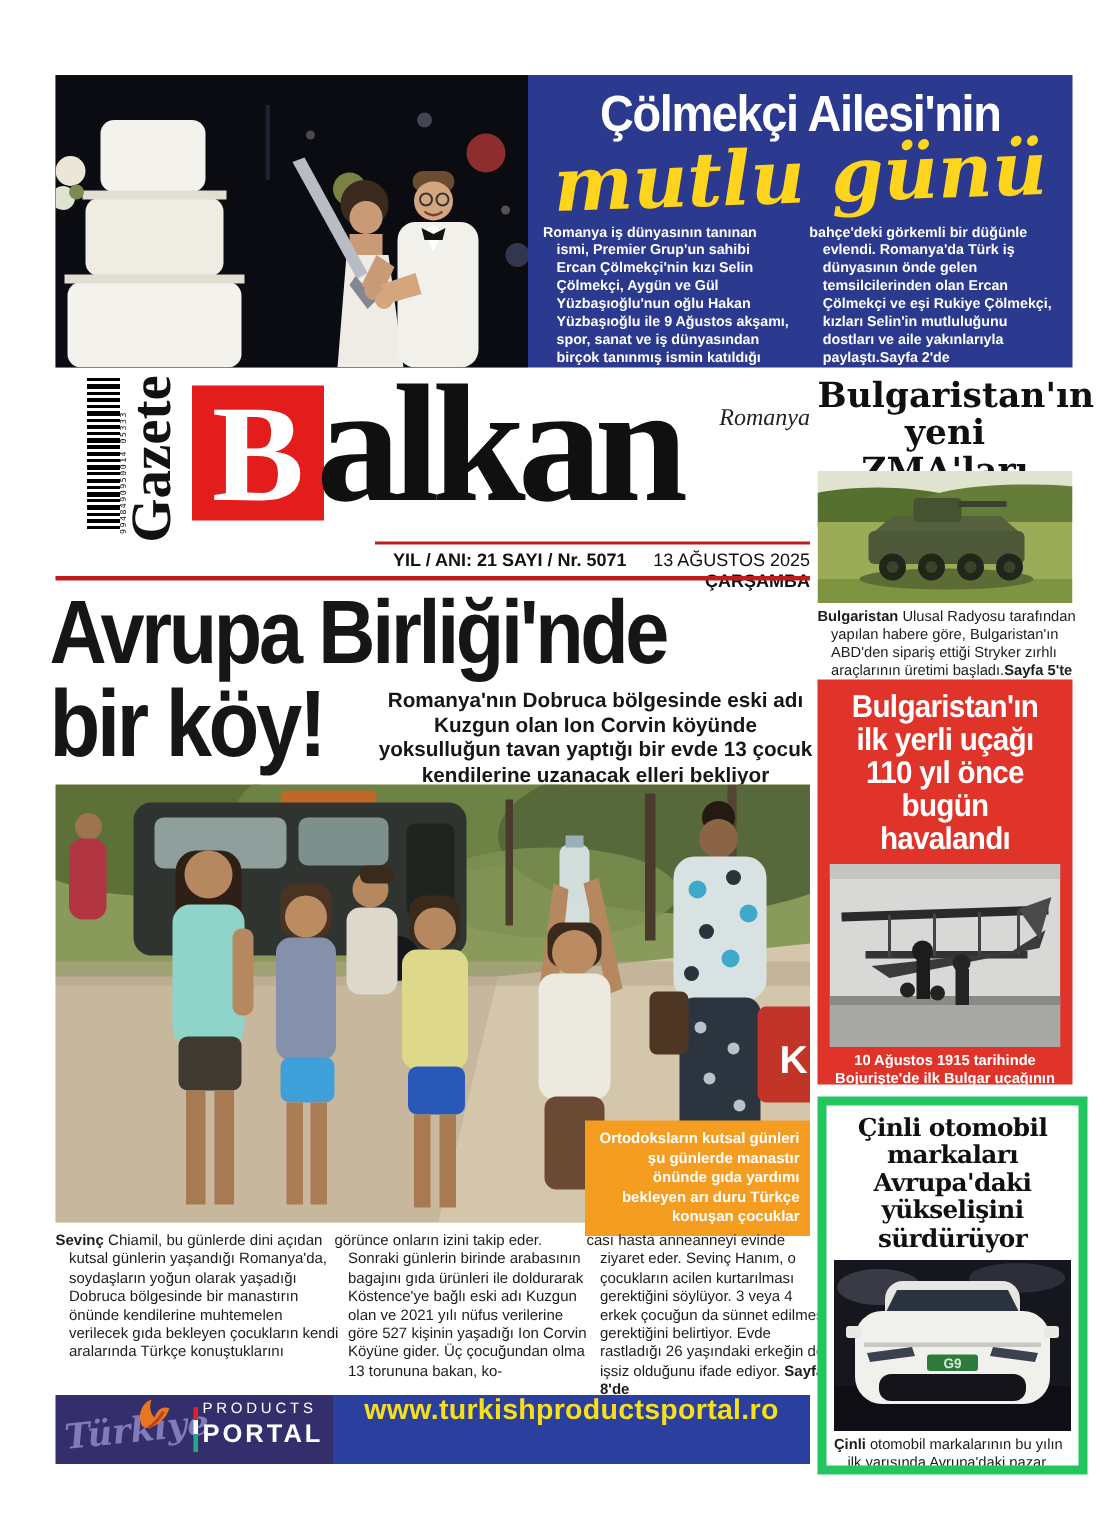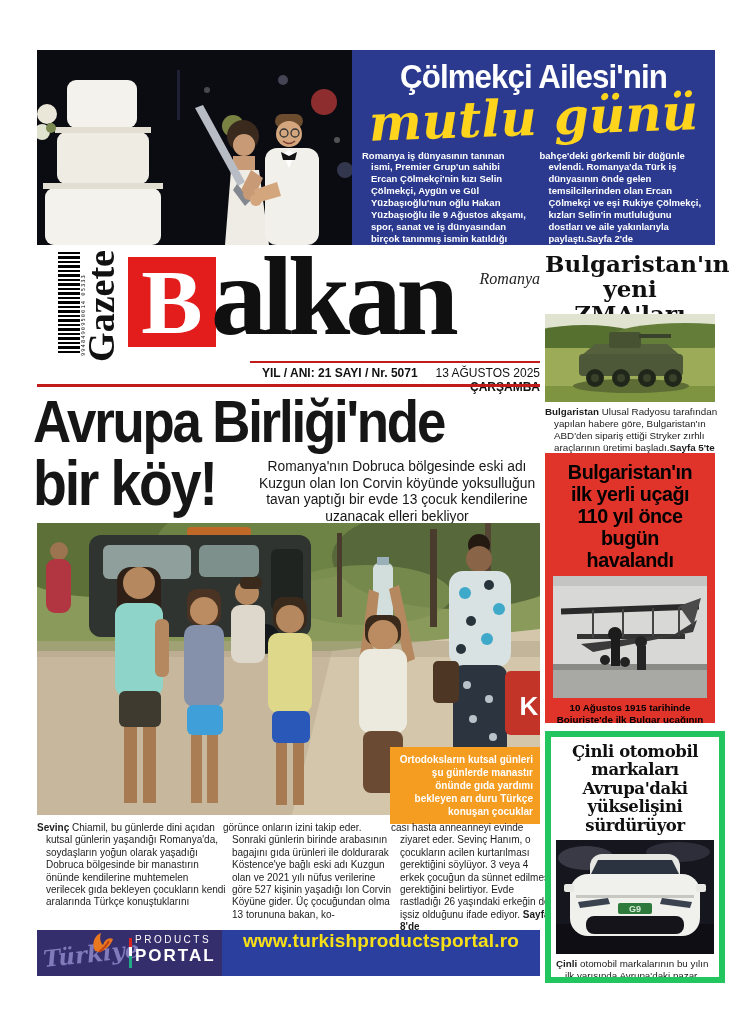--- a/index.html
+++ b/index.html
@@ -35,21 +35,21 @@
   .tagline{left:85px;top:364px;font-family:"Liberation Serif",serif;font-weight:bold;font-size:14.5px;letter-spacing:.5px;}
   .issue{left:262px;top:366px;font-weight:bold;font-size:12px;}
   .daterow{left:398px;top:366px;width:142px;text-align:right;font-size:12px;}
   .daterow b{font-weight:bold;}
   .rule-red-bottom{left:37px;top:384px;width:503px;height:3px;background:#c21b1b;}
   
   .hl{font-weight:bold;color:#161616;letter-spacing:-2.5px;transform:scaleX(.88);
       transform-origin:left top;white-space:nowrap;line-height:1;}
   .hl1{left:33px;top:392px;font-size:60px;}
   .hl2{left:33px;top:452px;font-size:63px;}
-  .standfirst{left:251px;top:459px;width:292px;text-align:center;font-weight:normal;
+  .standfirst{left:251px;top:459px;width:292px;text-align:center;font-weight:bold;
       font-size:13.8px;line-height:1.2;color:#161616;}
   
   .lead-photo{left:37px;top:523px;width:503px;height:292px;overflow:hidden;background:#c7b79c;}
   .photo-cap{left:390px;top:747px;width:136px;background:#f59d20;color:#fff;font-weight:bold;
       font-size:10px;line-height:1.3;text-align:right;padding:6px 7px;}
   
   .bodycol{top:822px;font-size:10px;line-height:1.24;color:#1c1c1c;}
   .c1{left:37px;width:180px;}
   .c2{left:223px;width:160px;}
   .c3{left:391px;width:152px;}
@@ -64,21 +64,21 @@
       background:linear-gradient(#d22 0 30%,#fff 30% 60%,#2a8 60% 100%);}
   .ad-right{left:222px;top:930px;width:318px;height:46px;background:#2b3f9e;text-align:center;}
   .ad-l1{color:#fff;font-weight:bold;font-size:15.5px;margin-top:3px;}
   .ad-l2{color:#f7e017;font-weight:bold;font-size:19px;margin-top:0px;letter-spacing:.2px;}
   
   .s1-hl{left:545px;top:252px;width:170px;text-align:center;font-family:"DejaVu Serif",serif;
       font-weight:bold;font-size:23px;line-height:1.08;color:#101010;}
   .s1-photo{left:545px;top:314px;width:170px;height:88px;overflow:hidden;}
   .s-cap{font-size:9.8px;line-height:1.24;color:#1c1c1c;}
   .s1-cap{left:545px;top:406px;width:170px;}
-  .redbox{left:545px;top:453px;width:170px;height:270px;background:#e0342b;color:#000000;overflow:hidden;}
+  .redbox{left:545px;top:453px;width:170px;height:270px;background:#e0342b;color:#ffffff;overflow:hidden;}
   .redbox-hl{display:block;margin:8px 6px 0 6px;text-align:center;font-weight:bold;font-size:21px;
       line-height:1.05;letter-spacing:-.5px;transform:scaleX(.94);transform-origin:center top;}
   .redbox-photo{margin:5px 8px 0 8px;width:154px;height:122px;overflow:hidden;}
   .redbox-cap{margin:4px 8px 0 8px;font-weight:bold;font-size:9.8px;line-height:1.25;text-align:center;}
   .box3{left:545px;top:731px;width:168px;height:240px;border:6px solid #22c55e;background:#fff;overflow:hidden;}
   .box3-hl{display:block;margin:6px 3px 0 3px;text-align:center;font-family:"DejaVu Serif",serif;
       font-weight:bold;font-size:16.5px;line-height:1.12;letter-spacing:-.4px;color:#101010;}
   .box3-photo{margin:5px auto 4px auto;width:158px;height:114px;overflow:hidden;}
   .box3-cap{margin:4px 5px 0 5px;}
   svg{display:block;}

